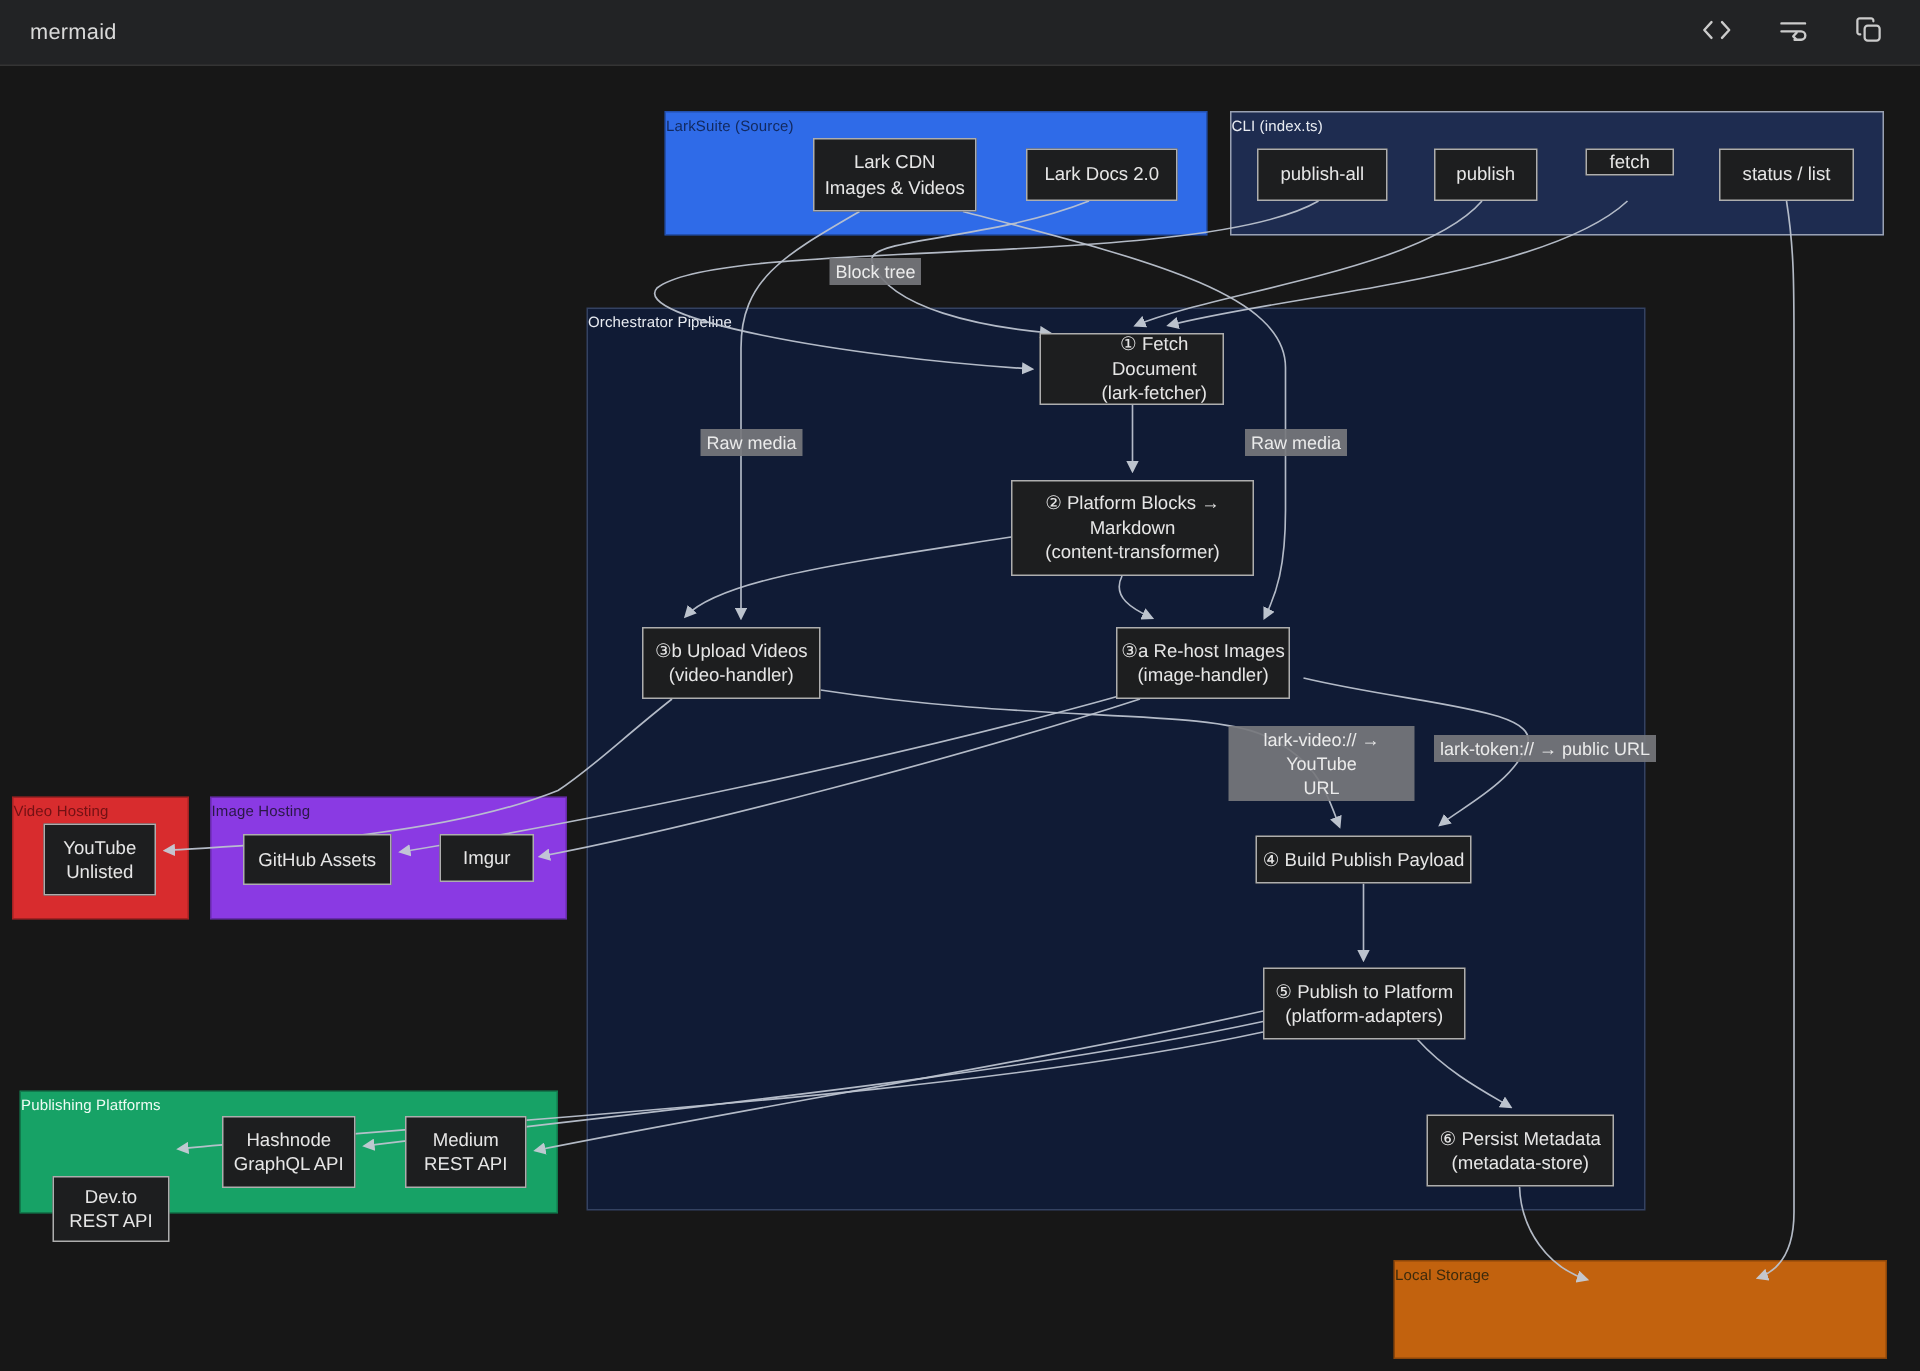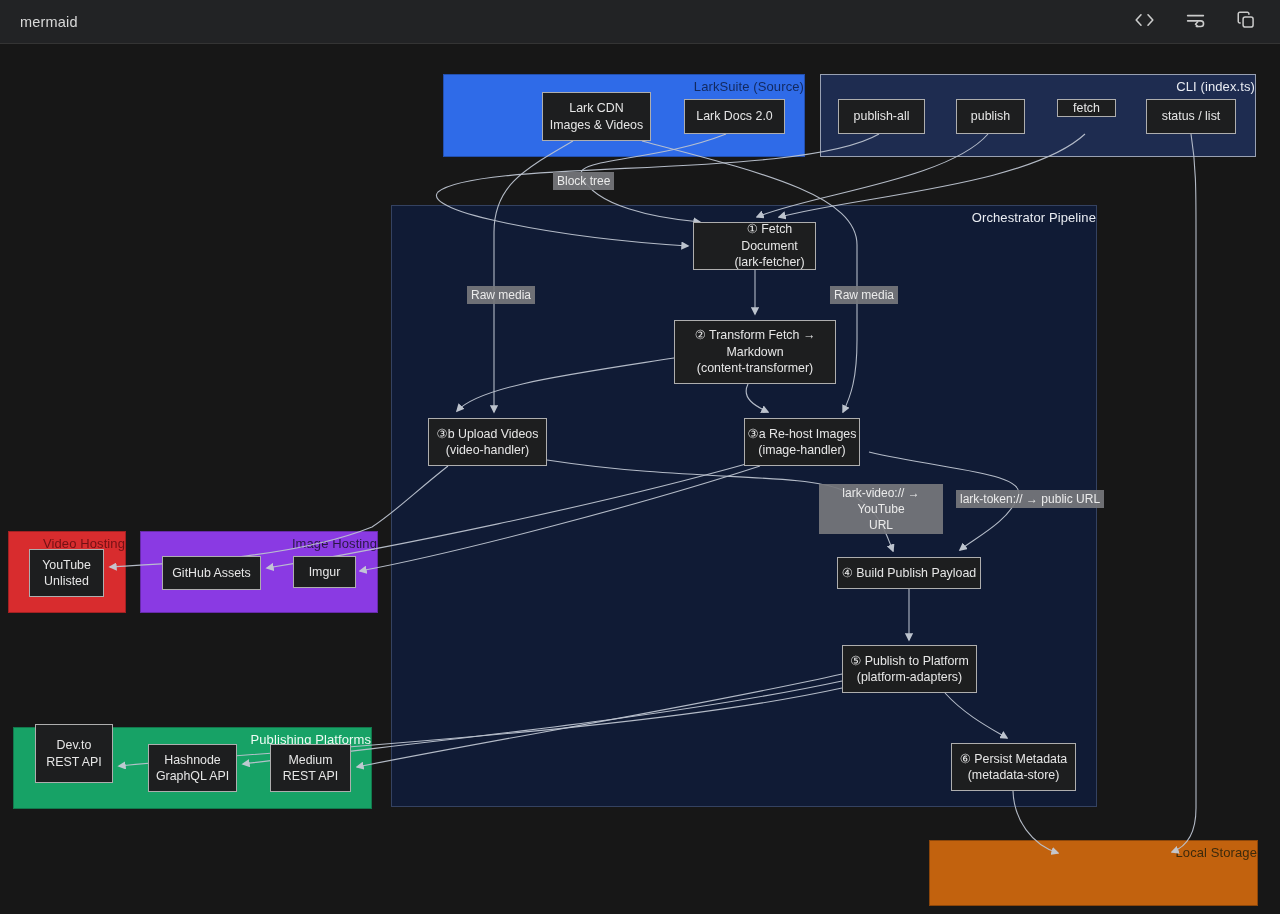--- a/index.html
+++ b/index.html
@@ -10,21 +10,21 @@
   #header{position:absolute;left:0;top:0;width:1280px;height:44px;background:#222325;
     border-bottom:1px solid #343434;display:flex;align-items:center;box-sizing:border-box;
     padding:0 20px;z-index:10;}
   #header .title{color:#d9d9d9;font-size:14.5px;letter-spacing:.2px;}
   #header .spacer{flex:1;}
   .hbtn{background:none;border:none;padding:4px;margin-left:22px;cursor:pointer;display:flex;align-items:center;}
   .hbtn svg{stroke:#cbcbcb;fill:none;stroke-width:1.8;stroke-linecap:round;stroke-linejoin:round;}
 
   
   .sg{position:absolute;z-index:1;box-sizing:border-box;}
-  .sg-title{position:absolute;top:4px;left:0;width:100%;text-align:right;font-size:13px;
+  .sg-title{position:absolute;top:4px;left:0;width:100%;text-align:left;font-size:10px;
     font-weight:500;letter-spacing:.1px;}
   .sg-larksuite{left:443px;top:74px;width:362px;height:83px;background:#2f6be8;border:1px solid rgba(0,0,0,.25);}
   .sg-larksuite .sg-title{color:#12295f;}
   .sg-cli{left:820px;top:74px;width:436px;height:83px;background:#1e2c50;border:1px solid #99a1b2;}
   .sg-cli .sg-title{color:#e9ecf2;}
   .sg-orch{left:391px;top:205px;width:706px;height:602px;background:#101b35;border:1px solid rgba(120,140,180,.35);}
   .sg-orch .sg-title{color:#e9ecf2;}
   .sg-video{left:8px;top:531px;width:118px;height:82px;background:#d82c2e;border:1px solid rgba(0,0,0,.25);}
   .sg-video .sg-title{color:#731114;}
   .sg-image{left:140px;top:531px;width:238px;height:82px;background:#8a3ae3;border:1px solid rgba(0,0,0,.25);}
@@ -51,21 +51,21 @@
   .n-fetch-doc{left:693px;top:222px;width:123px;height:48px;padding-left:30px;}
   .n-transform{left:674px;top:320px;width:162px;height:64px;}
   .n-upload{left:428px;top:418px;width:119px;height:48px;}
   .n-rehost{left:744px;top:418px;width:116px;height:48px;}
   .n-build{left:837px;top:557px;width:144px;height:32px;}
   .n-pubplat{left:842px;top:645px;width:135px;height:48px;}
   .n-persist{left:951px;top:743px;width:125px;height:48px;}
   .n-youtube{left:29px;top:549px;width:75px;height:48px;}
   .n-github{left:162px;top:556px;width:99px;height:34px;}
   .n-imgur{left:293px;top:556px;width:63px;height:32px;}
-  .n-devto{left:35px;top:724px;width:78px;height:59px;}
+  .n-devto{left:35px;top:784px;width:78px;height:44px;}
   .n-hashnode{left:148px;top:744px;width:89px;height:48px;}
   .n-medium{left:270px;top:744px;width:81px;height:48px;}
   .n-json{left:1059px;top:856px;width:161px;height:34px;}
 
   
   .elabel{position:absolute;z-index:4;background:rgba(118,119,124,.92);color:#ebebeb;
     font-size:12px;line-height:16px;padding:1px 4px;text-align:center;white-space:nowrap;}
   .l-block{left:553px;top:172px;}
   .l-rawl{left:467px;top:286px;}
   .l-rawr{left:830px;top:286px;}
@@ -173,21 +173,21 @@
     <span>fetch</span>
   </div>
   <div class="node n-status">
     <span>status / list</span>
   </div>
   <div class="node n-fetch-doc">
     <span>① Fetch Document</span>
     <span>(lark-fetcher)</span>
   </div>
   <div class="node n-transform">
-    <span>② Transform Fetch →</span>
+    <span>② Platform Blocks →</span>
     <span>Markdown</span>
     <span>(content-transformer)</span>
   </div>
   <div class="node n-upload">
     <span>③b Upload Videos</span>
     <span>(video-handler)</span>
   </div>
   <div class="node n-rehost">
     <span>③a Re-host Images</span>
     <span>(image-handler)</span>

